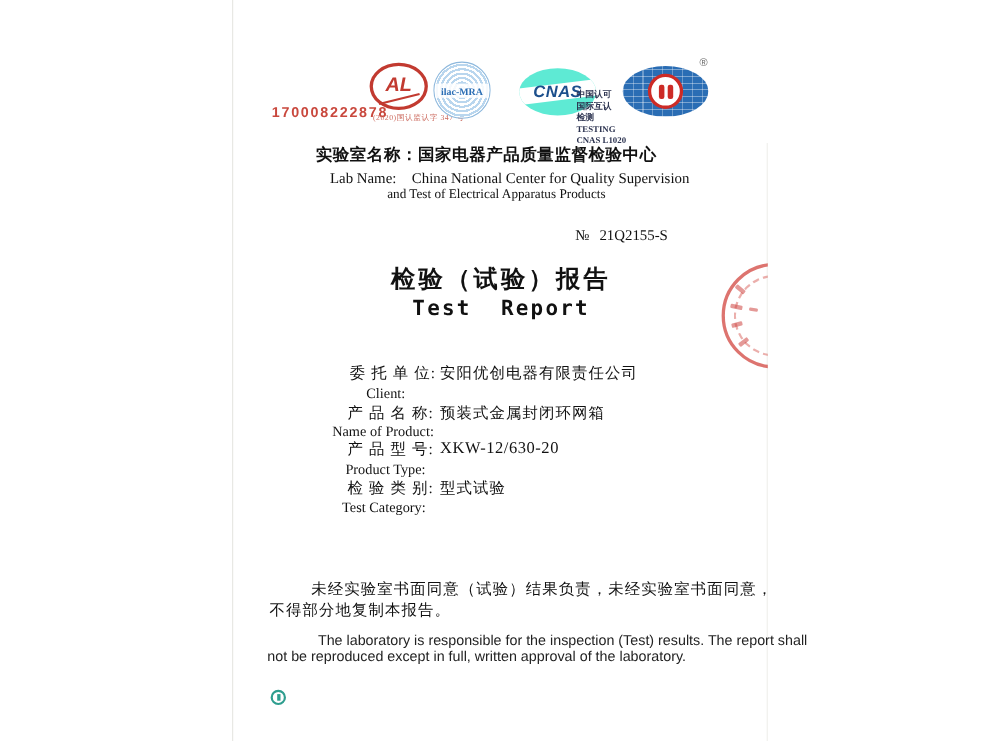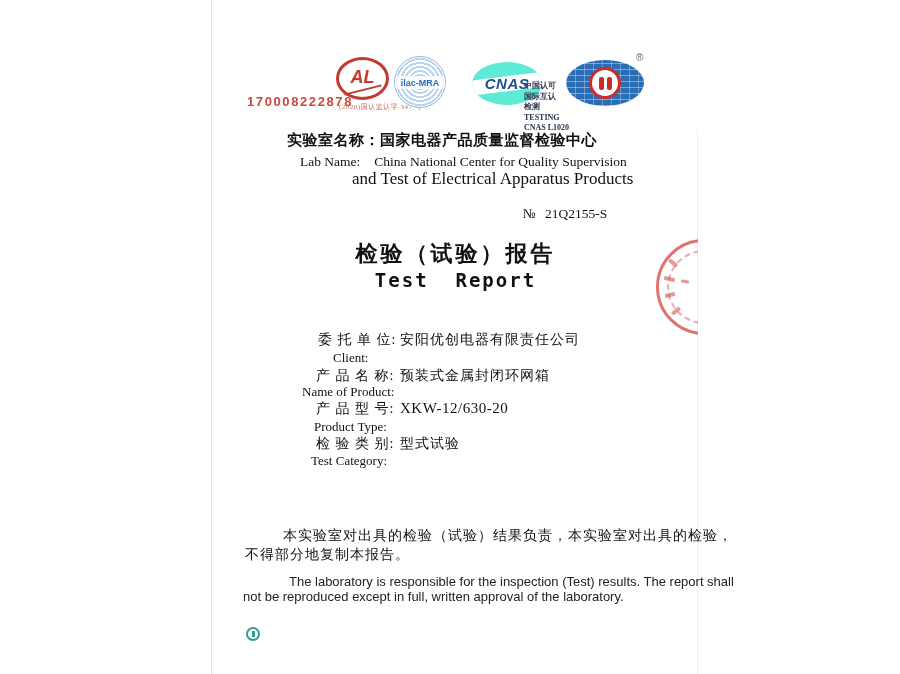--- a/index.html
+++ b/index.html
@@ -32,21 +32,21 @@
   .cal-line { position:absolute; left:5px; top:29px; width:38px; height:2px;
     background:#c23a30; transform:rotate(-14deg); }
   .cal-caption { position:absolute; left:329px; top:102px; font-size:7px; color:#cc6a5e;
     letter-spacing:0.5px; white-space:nowrap;padding-left:10px; }
 
   .ilac { position:absolute; left:394px; top:56px; width:52px; height:52px; border-radius:50%;
     border:1px solid #8db8dd; overflow:hidden;
     background:repeating-radial-gradient(circle at 50% 50%, #ffffff 0 2px, #b9d6ee 2px 4px); }
   .ilac-band { position:absolute; left:0; top:19px; width:100%; height:13px; background:rgba(255,255,255,.85); }
   .ilac-label { position:absolute; left:0; top:21px; width:100%; text-align:center;
-    font-family:Liberation Sans, sans-serif; font-weight:bold; font-size:9px; color:#2a6db4; }
+    font-family:Liberation Serif, serif; font-weight:bold; font-size:9px; color:#2a6db4; }
 
   .cnas { position:absolute; left:472px; top:62px; width:70px; height:43px; border-radius:50%;
     background:#5eead4; overflow:hidden; }
   .cnas-band { position:absolute; left:-8px; top:14px; width:90px; height:15px; background:#ffffff;
     transform:rotate(-7deg); }
   .cnas-label { position:absolute; left:0; top:13px; width:100%; text-align:center;
     font-family:"Liberation Sans", sans-serif; font-weight:bold; font-style:italic;
     font-size:15px; color:#1c4f8c; letter-spacing:0.5px; }
 
   .accr { position:absolute; left:524px; top:53px; width:62px; line-height:10.5px;
@@ -62,21 +62,21 @@
   .globe-bar { position:absolute; top:7px; width:5px; height:13px; background:#cd2b26; border-radius:2px; }
   .globe-bar.b1 { left:7px; }
   .globe-bar.b2 { left:15px; }
   .registered { position:absolute; left:636px; top:52px; font-size:10px; color:#666;
     font-family:"Liberation Sans", sans-serif; }
 
   
   .lab-zh { position:absolute; left:287px; top:131px; font-size:15px; font-weight:bold; letter-spacing:0.5px; }
   .lab-en1 { position:absolute; left:300px; top:154px; font-size:13.5px; }
   .lab-en1 .gap { display:inline-block; width:14px; }
-  .lab-en2 { position:absolute; left:352px; top:169px; font-size:17px; }
+  .lab-en2 { position:absolute; left:352px; top:169px; font-size:12px; }
 
   .report-no { position:absolute; left:523px; top:206px; font-size:13.5px; }
   .report-no .gap { display:inline-block; width:9px; }
 
   .title-zh { position:absolute; left:211px; top:239px; width:489px; text-align:center;
     font-size:22px; font-weight:bold; letter-spacing:3px; }
   .title-en { position:absolute; left:211px; top:269px; width:489px; text-align:center;
     font-family:"DejaVu Sans Mono", monospace; font-weight:bold; font-size:19px;
     letter-spacing:2px; white-space:pre; }
 
@@ -184,20 +184,20 @@
   <div class="f-en" style="left:302px; top:384px;text-align:right;">Name of Product:</div>
 
   <div class="f-zh" style="left:316px; top:400px;text-align:right;">产 品 型 号:</div>
   <div class="f-val model" style="left:400px; top:400px;">XKW-12/630-20</div>
   <div class="f-en" style="left:314px; top:419px;">Product Type:</div>
 
   <div class="f-zh" style="left:316px; top:435px;">检 验 类 别:</div>
   <div class="f-val" style="left:400px; top:435px;">型式试验</div>
   <div class="f-en" style="left:311px; top:453px;">Test Category:</div>
 
-  <div class="d-zh" style="left:283px; top:527px;">本实验室对出具的检验（试验）结果负责，本实验室对出具的检验，</div>
+  <div class="d-zh" style="left:283px; top:527px;">未经实验室书面同意（试验）结果负责，未经实验室书面同意，</div>
   <div class="d-zh" style="left:245px; top:546px;">不得部分地复制本报告。</div>
   <div class="d-en" style="left:289px; top:574px;">The laboratory is responsible for the inspection (Test) results. The report shall</div>
   <div class="d-en" style="left:243px; top:589px;">not be reproduced except in full, written approval of the laboratory.</div>
 
   <div class="page-marker"></div>
 
 </div>
 
 </body></html>

